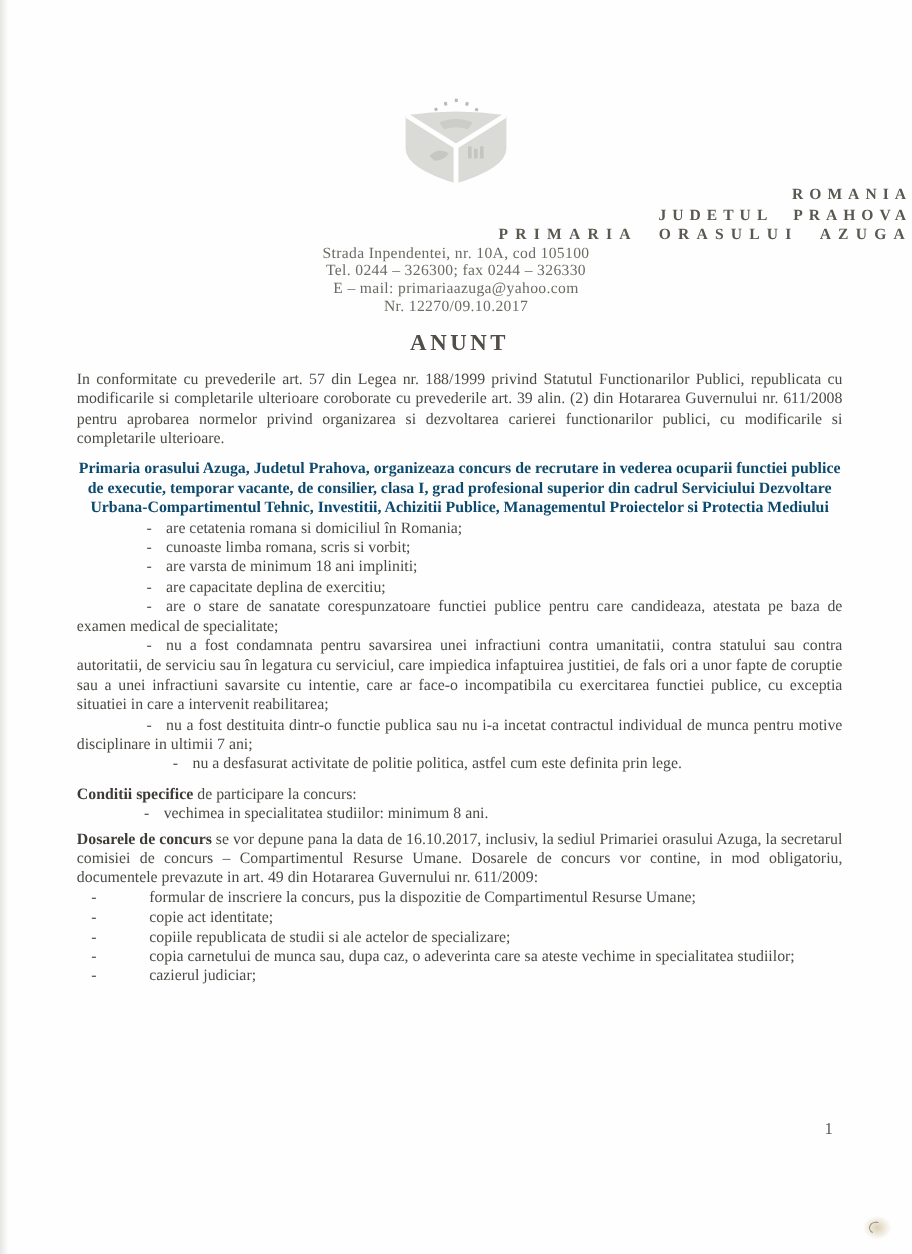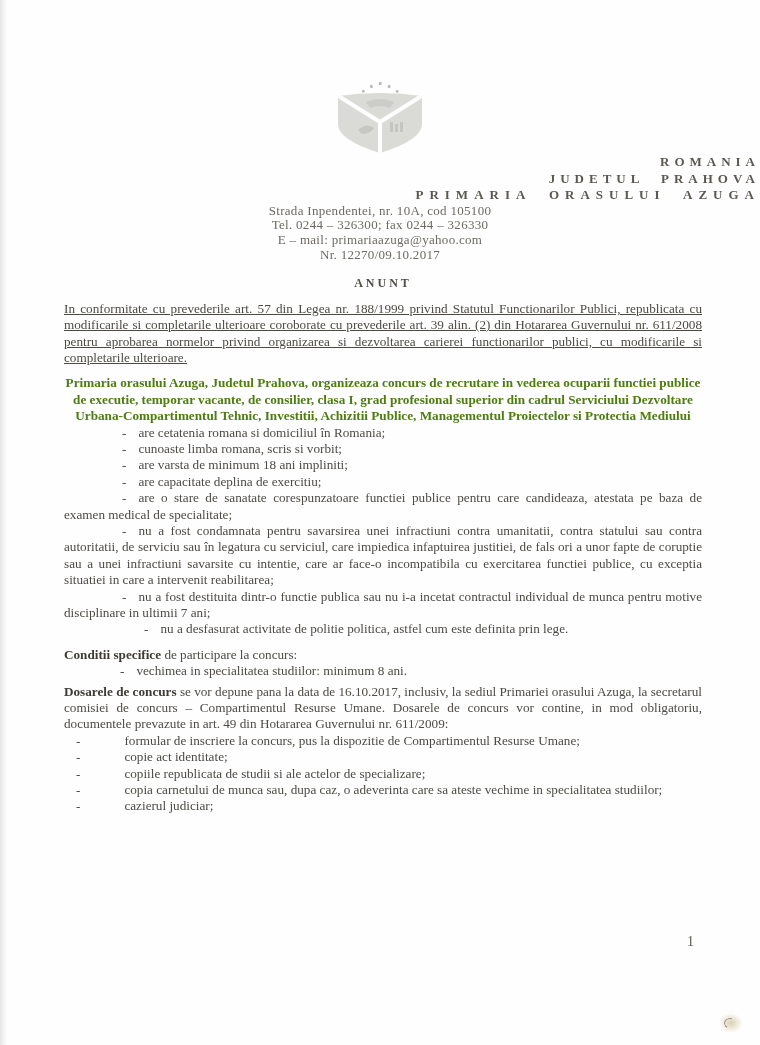--- a/index.html
+++ b/index.html
@@ -29,30 +29,30 @@
   }
   .h-caps.wide { letter-spacing:6px; }
   .h-addr {
     text-align:center; color:#6d6a63;
     font-size:13px; line-height:14.8px; letter-spacing:.3px;
   }
 
   
   .doc-title {
     text-align:center; font-weight:bold; color:#514e48;
-    font-size:12px; letter-spacing:3px;
+    font-size:19px; letter-spacing:3px;
     margin-top:13px;
   }
 
   
   .body-text { margin-top:10px; font-size:13.2px; line-height:16.4px; }
   p { margin:0; }
-  .para { text-align:justify;text-decoration:underline; }
+  .para { text-align:justify; }
   .announce {
-    text-align:center; font-weight:bold; color:#4d7c0f;
+    text-align:center; font-weight:bold; color:#0c4a6e;
     margin-top:9px;
   }
   .section-intro { text-align:justify; margin-top:9px; }
   .section-intro strong, b, strong { color:#3e3b36; }
 
   .gen-item { text-align:justify; text-indent:58px; }
   .gen-item.deep { text-indent:80px; }
   .spec-item { text-align:justify; padding-left:76px; text-indent:-20px; }
   .dos-item { text-align:justify; text-indent:0;margin-left:12px; }
 

